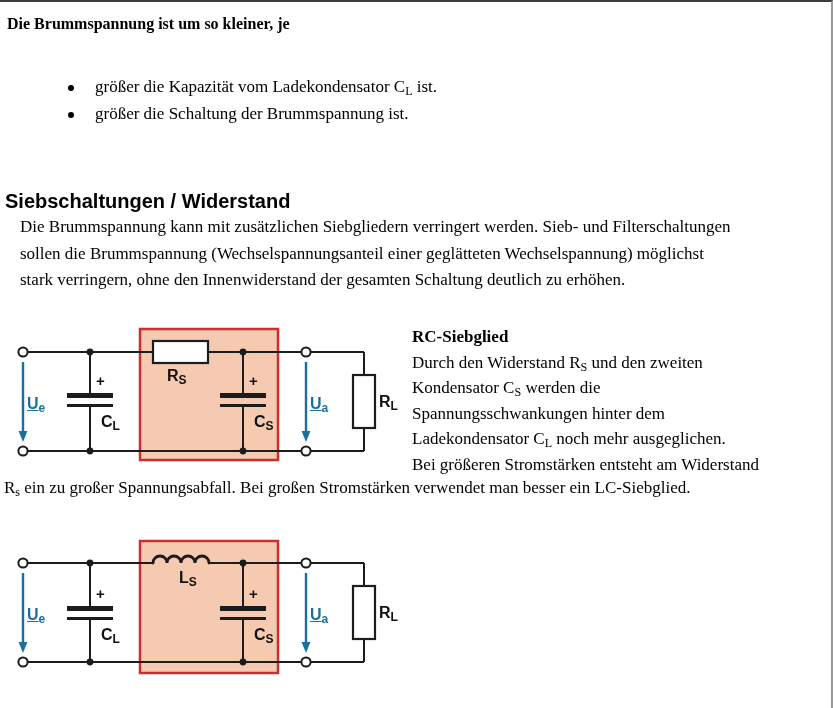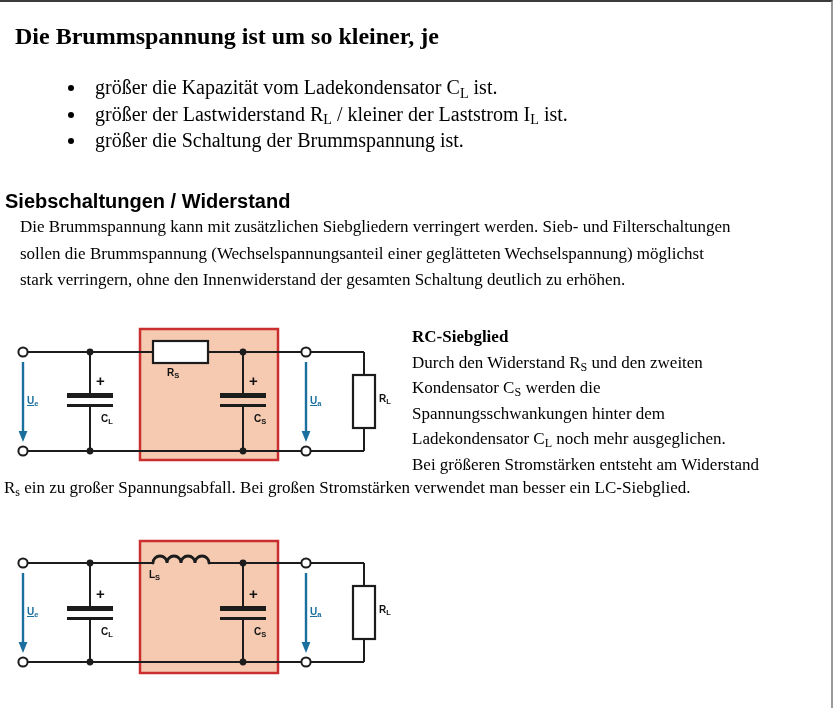--- a/index.html
+++ b/index.html
@@ -3,22 +3,22 @@
 <meta charset="utf-8">
 <style>
   html,body { margin:0; padding:0; background:#fff; }
   #page {
     position:relative; width:833px; height:708px; background:#fff;
     border-top:2px solid #3c3c3c; border-right:2px solid #9a9a9a;
     box-sizing:border-box; overflow:hidden;
     font-family:"Liberation Serif", serif; color:#000;
   }
   .abs { position:absolute; }
-  h1.main-h { font-size:24px; font-weight:bold; margin:8px; font-family:"Liberation Serif", serif; }
-  .bullets { list-style:none; margin:0; padding:0; font-size:20px; }
+  h1.main-h { font-size:16px; font-weight:bold; margin:0; font-family:"Liberation Serif", serif; }
+  .bullets { list-style:none; margin:0; padding:0; font-size:17px; }
   .bullets li { position:relative; padding-left:29px; line-height:26.5px; }
   .bullets li::before {
     content:""; position:absolute; left:2px; top:11px;
     width:6px; height:6px; background:#000; border-radius:50%;
   }
   h2.sect-h { font-size:20px; font-weight:bold; margin:0; font-family:"Liberation Sans", sans-serif; }
   .para { font-size:17px; line-height:26.5px; white-space:pre-line; }
   .colblock { font-size:17px; line-height:25.5px; }
   .colblock .blk-h { font-weight:bold; font-size:17px; }
   sub { font-size:71%; line-height:0; position:relative; vertical-align:baseline; bottom:-0.28em; }
@@ -28,36 +28,35 @@
   .coil { stroke:var(--wire-black); stroke-width:2.8; fill:none; stroke-linecap:round; }
   .plate { fill:var(--wire-black); }
   .resistor { fill:#fff; stroke:var(--wire-black); stroke-width:2.2; }
   .junction { fill:var(--wire-black); }
   .terminal { fill:#fff; stroke:var(--wire-black); stroke-width:2; }
   .hlbox { fill:var(--highlight-fill); stroke:var(--highlight-stroke); stroke-width:2.5; }
   .arrow-line { stroke:var(--label-blue); stroke-width:2.4; }
   .arrow-head { fill:var(--label-blue); }
   .clabel {
     position:absolute; font-family:"Liberation Sans", sans-serif;
-    font-weight:bold; font-size:10px; color:#111; white-space:nowrap;
+    font-weight:bold; font-size:16px; color:#111; white-space:nowrap;
   }
   .clabel.blue { color:var(--label-blue);text-decoration:underline; }
   .clabel.plus { font-size:15px; }
   .clabel sub { font-size:75%; bottom:-0.25em; }
 </style>
 </head>
 <body>
 
 <div id="page">
 
   <h1 class="main-h abs" style="left:7px; top:13px;">Die Brummspannung ist um so kleiner, je</h1>
 
   <ul class="bullets abs" style="left:66px; top:72px;">
     <li>größer die Kapazität vom Ladekondensator C<sub>L</sub> ist.</li>
-    <li>größer der Lastwiderstand R<sub>L</sub> / kleiner der Laststrom I<sub>L</sub> ist.</li>
     <li>größer die Schaltung der Brummspannung ist.</li>
   </ul>
 
   <h2 class="sect-h abs" style="left:5px; top:188px;">Siebschaltungen / Widerstand</h2>
 
   <div class="para abs" style="left:4px; top:212px; width:826px;margin-left:16px;">Die Brummspannung kann mit zusätzlichen Siebgliedern verringert werden. Sieb- und Filterschaltungen
 sollen die Brummspannung (Wechselspannungsanteil einer geglätteten Wechselspannung) möglichst
 stark verringern, ohne den Innenwiderstand der gesamten Schaltung deutlich zu erhöhen.</div>
 
   <div class="diagram" style="top:310px; height:156px;">
@@ -149,21 +148,21 @@
       <g>
         <circle class="terminal" cx="23" cy="41" r="4.6"></circle>
           <circle class="terminal" cx="306" cy="41" r="4.6"></circle>
         <circle class="terminal" cx="23" cy="140" r="4.6"></circle>
           <circle class="terminal" cx="306" cy="140" r="4.6"></circle>
       </g>
     </svg>
     <span class="clabel blue" style="left:27px; top:84px;">U<sub>e</sub></span>
     <span class="clabel plus" style="left:96px; top:63px;">+</span>
     <span class="clabel" style="left:101px; top:104px;">C<sub>L</sub></span>
-    <span class="clabel" style="left:149px; top:47px;">L<sub>S</sub></span>
+    <span class="clabel" style="left:179px; top:47px;">L<sub>S</sub></span>
     <span class="clabel plus" style="left:249px; top:63px;">+</span>
     <span class="clabel" style="left:254px; top:104px;">C<sub>S</sub></span>
     <span class="clabel blue" style="left:310px; top:84px;">U<sub>a</sub></span>
     <span class="clabel" style="left:379px; top:82px;">R<sub>L</sub></span>
   </div>
 
   <div class="colblock abs" style="left:412px; top:530px; width:414px;">
   </div>
 
 </div>

